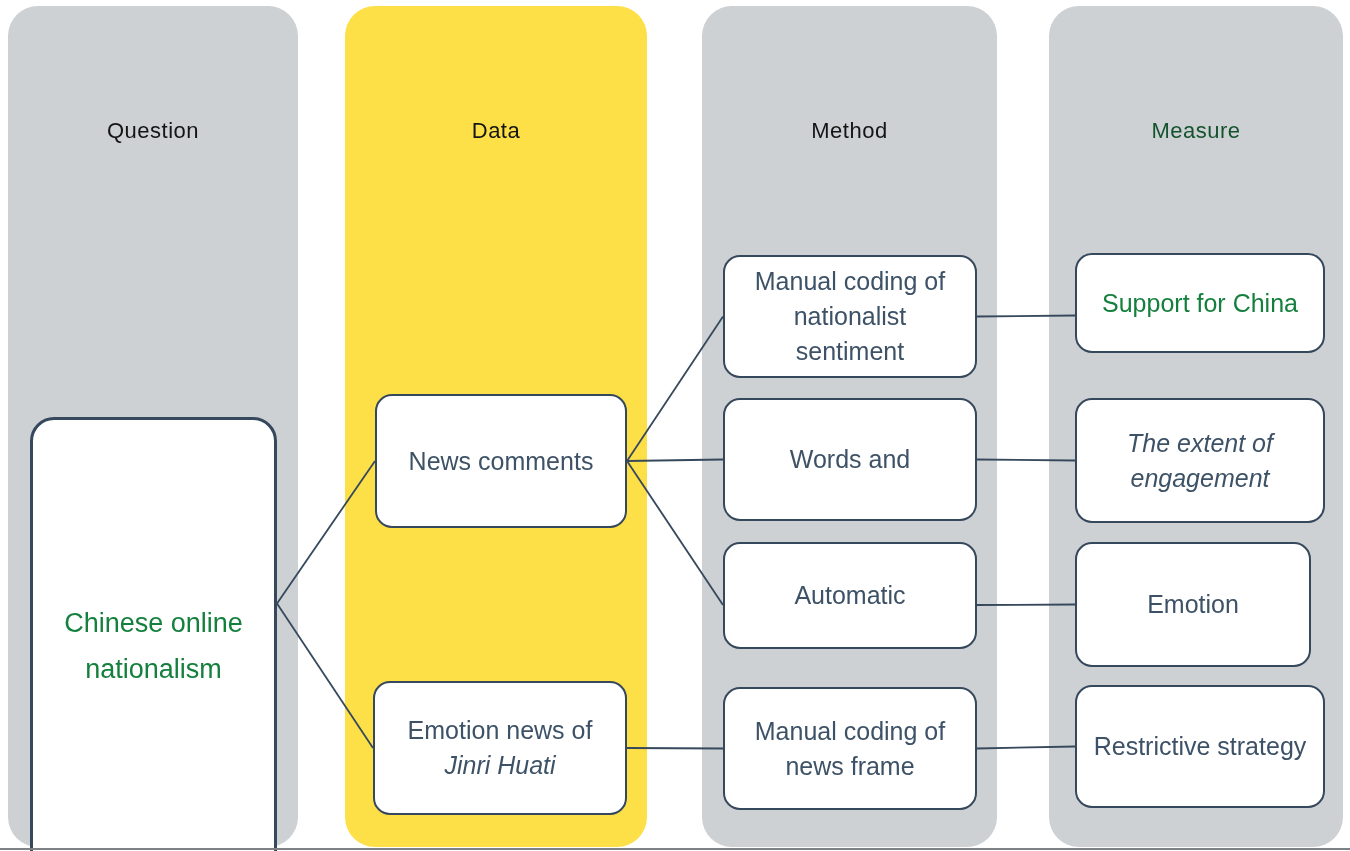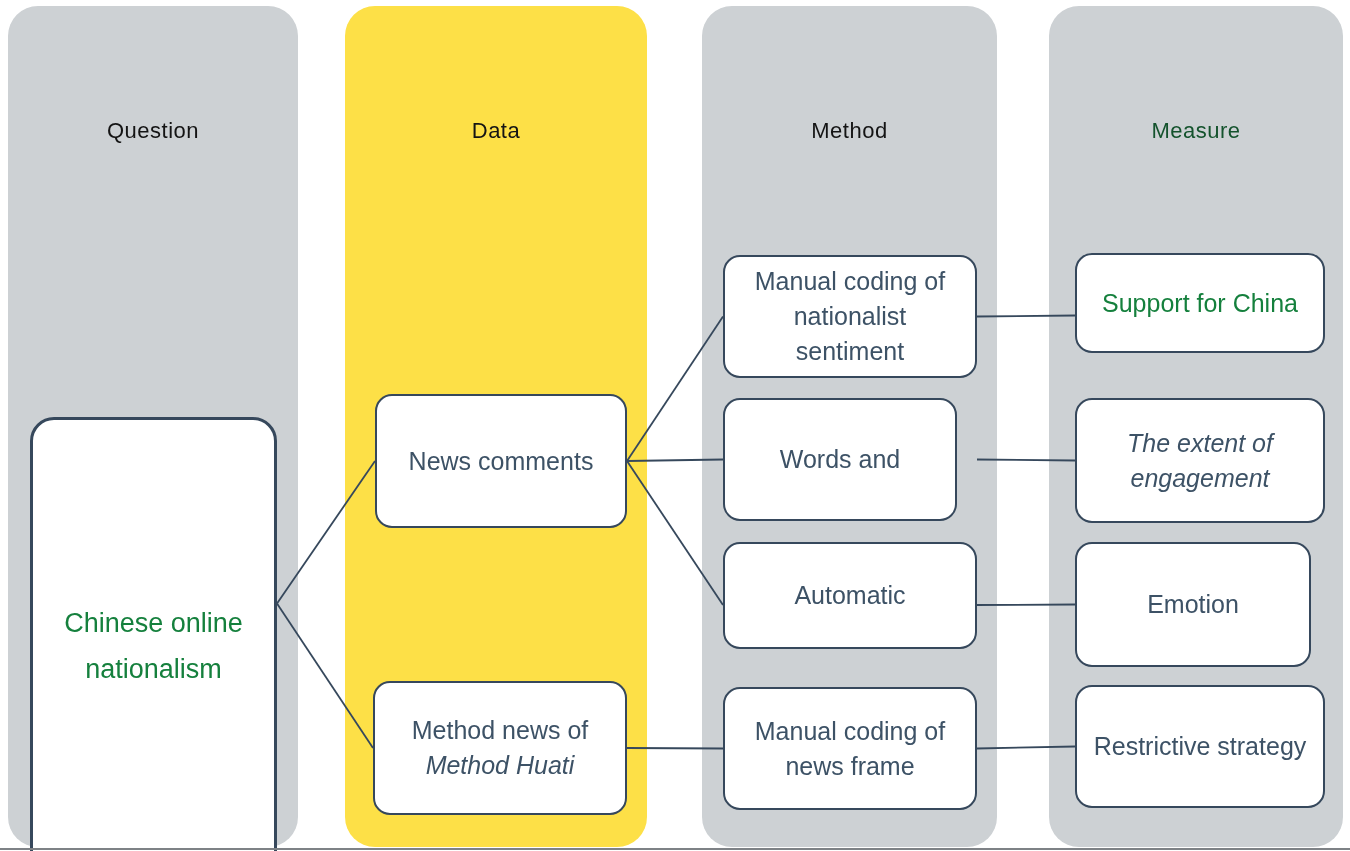--- a/index.html
+++ b/index.html
@@ -105,29 +105,29 @@
     </svg>
   <div id="nodes">
       <div class="node node--large" style="left: 30px; top: 417px; width: 247px; height: 458px; border-color: rgb(54, 72, 92); color: #15803d;">
         <span class="node-line">Chinese online</span>
         <span class="node-line">nationalism</span>
       </div>
       <div class="node" style="left: 375px; top: 394px; width: 252px; height: 134px; border-color: rgb(54, 72, 92); color: rgb(61, 82, 102);">
         <span class="node-line">News comments</span>
       </div>
       <div class="node" style="left: 373px; top: 681px; width: 254px; height: 134px; border-color: rgb(54, 72, 92); color: rgb(61, 82, 102);">
-        <span class="node-line">Method news of</span>
-        <span class="node-line italic">Method Huati</span>
+        <span class="node-line">Emotion news of</span>
+        <span class="node-line italic">Jinri Huati</span>
       </div>
       <div class="node" style="left: 723px; top: 255px; width: 254px; height: 123px; border-color: rgb(54, 72, 92); color: rgb(61, 82, 102);">
         <span class="node-line">Manual coding of</span>
         <span class="node-line">nationalist</span>
         <span class="node-line">sentiment</span>
       </div>
-      <div class="node" style="left: 723px; top: 398px; width: 234px; height: 123px; border-color: rgb(54, 72, 92); color: rgb(61, 82, 102);">
+      <div class="node" style="left: 723px; top: 398px; width: 254px; height: 123px; border-color: rgb(54, 72, 92); color: rgb(61, 82, 102);">
         <span class="node-line">Words and</span>
       </div>
       <div class="node" style="left: 723px; top: 542px; width: 254px; height: 107px; border-color: rgb(54, 72, 92); color: rgb(61, 82, 102);">
         <span class="node-line">Automatic</span>
       </div>
       <div class="node" style="left: 723px; top: 687px; width: 254px; height: 123px; border-color: rgb(54, 72, 92); color: rgb(61, 82, 102);">
         <span class="node-line">Manual coding of</span>
         <span class="node-line">news frame</span>
       </div>
       <div class="node" style="left: 1075px; top: 253px; width: 250px; height: 100px; border-color: rgb(54, 72, 92); color: #15803d;">

